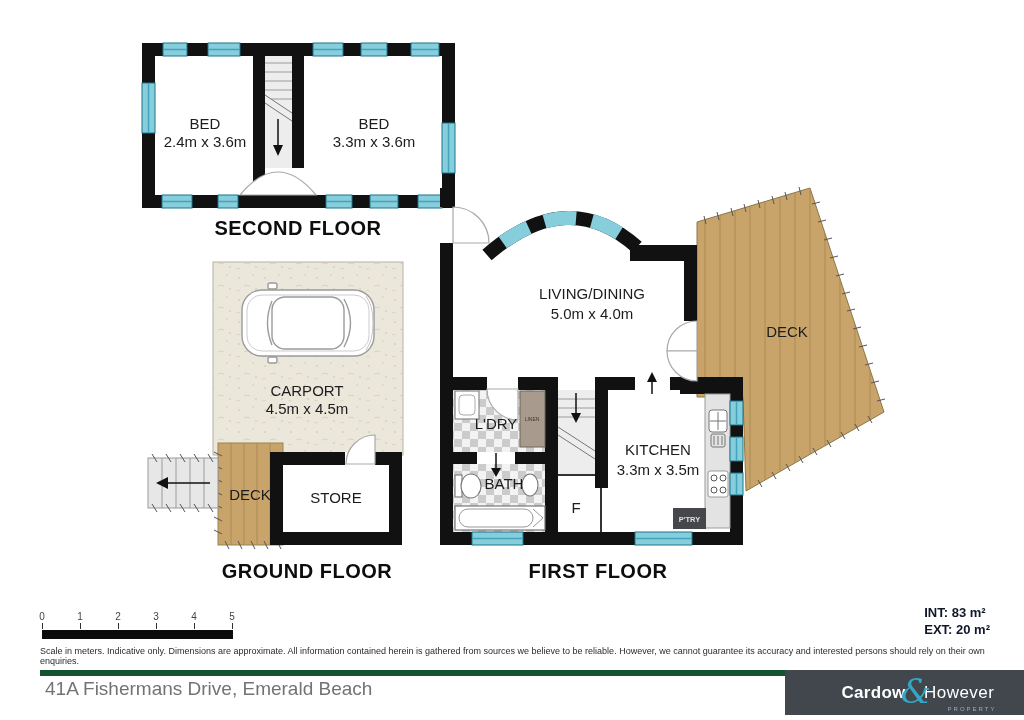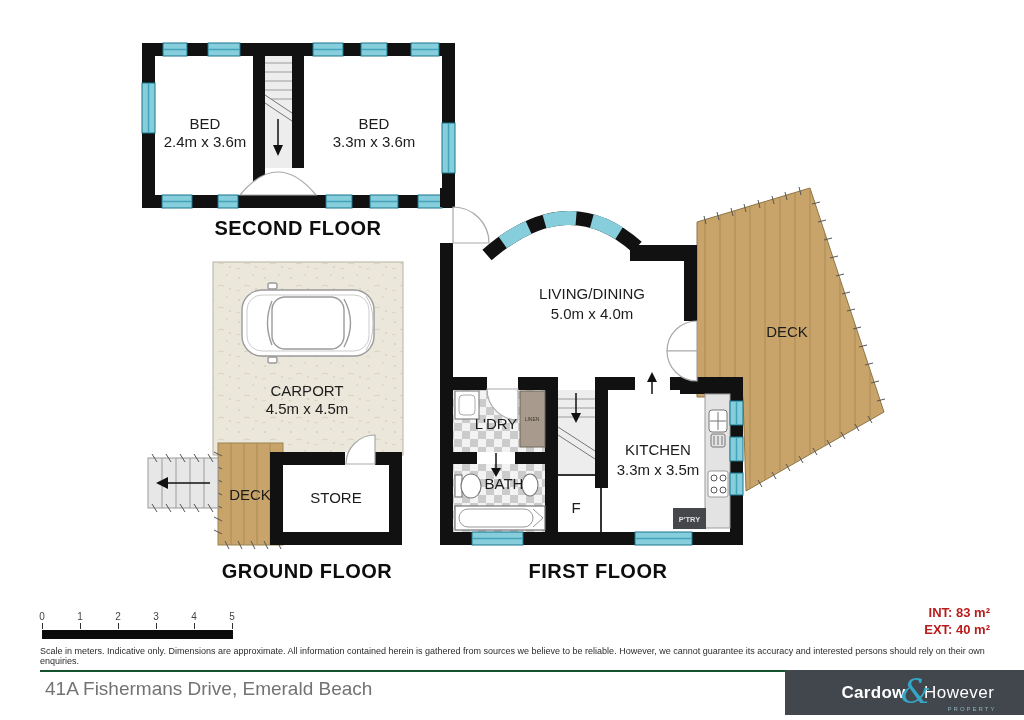--- a/index.html
+++ b/index.html
@@ -14,24 +14,24 @@
   .winline{stroke:#43a3bb;stroke-width:1.5;}
   .tread{stroke:#9c9c9c;stroke-width:1;}
   .doorarc{fill:#ffffff;stroke:#aaaaaa;stroke-width:1.2;}
   .hatch{stroke:#555;stroke-width:1;}
   
   .scalebar{left:42px;top:611px;width:200px;height:32px;}
   .scalebar .num{position:absolute;top:0;width:20px;margin-left:-10px;text-align:center;
                  font-size:10px;color:#444;}
   .scalebar .tick{position:absolute;top:12px;width:1px;height:6px;background:#333;}
   .scalebar .bar{position:absolute;left:0;top:19px;width:191px;height:9px;background:#0b0b0b;}
-  .areas{right:34px;top:604px;text-align:right;font-size:13px;font-weight:600;
-         color:#b91c1c;line-height:17px;}
+  .areas{right:34px;top:604px;font-size:13px;font-weight:600;
+         color:#0f172a;line-height:17px;}
   .disclaimer{left:40px;top:646px;width:950px;font-size:9px;color:#2b2b2b;
-              padding-bottom:4px;border-bottom:2px solid #14532d;}
+              padding-bottom:4px;border-bottom:6px solid #14532d;}
   .address{left:45px;top:678px;font-size:19px;color:#737373;}
   .logo{left:785px;top:670px;width:266px;height:45px;background:#42474d;
         display:flex;align-items:center;justify-content:center;}
   .logo .row{position:relative;display:flex;align-items:center;color:#fff;}
   .logo .w1{font-size:17px;font-weight:700;letter-spacing:.3px;}
   .logo .amp{font-family:"DejaVu Serif",serif;font-style:italic;font-size:34px;
              color:#35a7c6;margin:0 -7px 0 -5px;line-height:0;position:relative;top:-2px;}
   .logo .w2{font-size:17px;font-weight:300;letter-spacing:.5px;}
   .logo .tag{position:absolute;right:-2px;bottom:-9px;font-size:6px;letter-spacing:2px;
              color:#8fb0bd;}
@@ -356,21 +356,21 @@
       <i class="tick" style="left:38px"></i>
       <i class="tick" style="left:76px"></i>
     <i class="tick" style="left:114px"></i>
       <i class="tick" style="left:152px"></i>
       <i class="tick" style="left:190px"></i>
     <div class="bar"></div>
   </div>
 
   <div class="abs areas">
     <div>INT: 83 m²</div>
-    <div>EXT: 40 m²</div>
+    <div>EXT: 20 m²</div>
   </div>
 
   <div class="abs disclaimer">Scale in meters. Indicative only. Dimensions are approximate. All information contained herein is gathered from sources we believe to be reliable. However, we cannot guarantee its accuracy and interested persons should rely on their own enquiries.</div>
 
   <div class="abs address">41A Fishermans Drive, Emerald Beach</div>
 
   <div class="abs logo">
     <div class="row">
       <span class="w1">Cardow</span>
       <span class="amp">&amp;</span>

